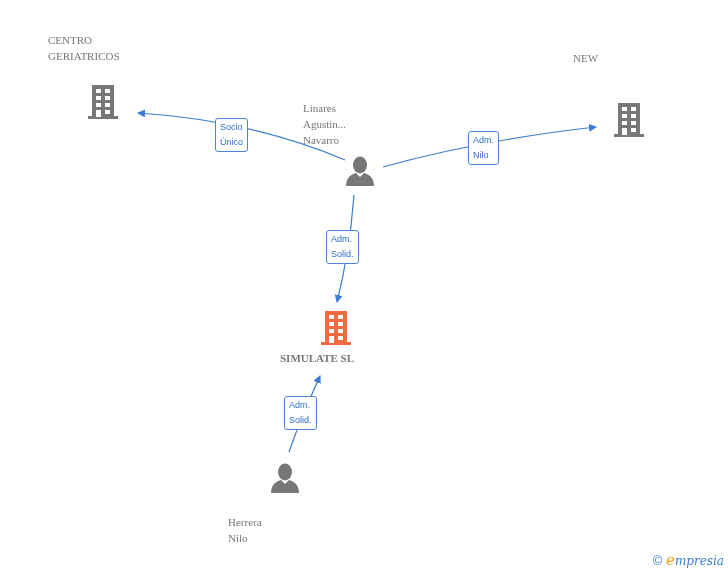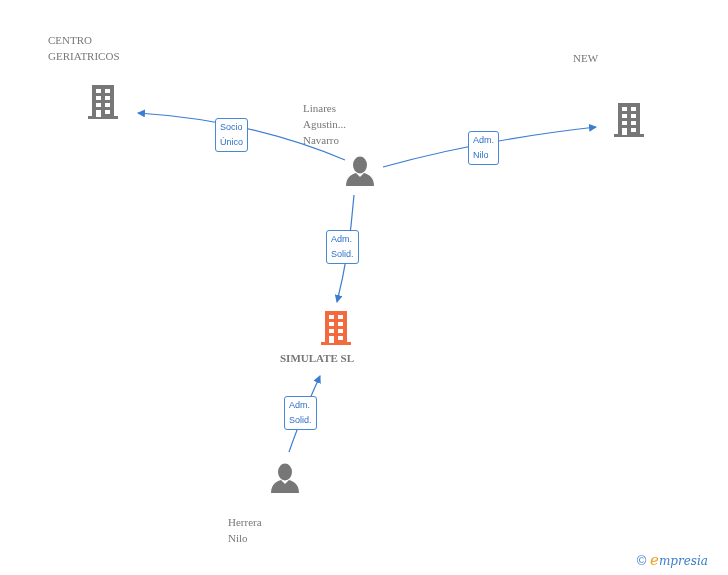--- a/index.html
+++ b/index.html
@@ -2,21 +2,21 @@
 <html><head>
 <meta charset="utf-8">
 <style>
   html, body { margin:0; padding:0; background:#ffffff; }
   body { width:728px; height:575px; position:relative; overflow:hidden; font-family:"Liberation Sans", sans-serif; }
   svg.edges { position:absolute; left:0; top:0; }
   .node-label { position:absolute; text-align:left; color:#777; font-size:11px; line-height:16px; white-space:nowrap;font-family:Liberation Serif, serif; }
   .node-label.main { color:#777; font-weight:bold; font-size:11px; }
   .icon { position:absolute; }
   .edge-label { position:absolute; background:#fff; border:1px solid #4a86d6; border-radius:3px; color:#2f6fc9; font-size:9px; line-height:15px; text-align:left; padding:1px 4px; }
-  .footer { position:absolute; right:20px; bottom:6px; font-size:13px; color:#3a7dd1; }
+  .footer { position:absolute; right:4px; bottom:6px; font-size:13px; color:#3a7dd1; }
   .footer .brand { color:#3a7dd1; font-family:"DejaVu Serif", serif; font-style:italic; font-size:12px; }
   .footer .e { color:#f0a020; font-family:"DejaVu Serif", serif; font-style:italic; font-size:15px; }
 </style>
 </head>
 <body>
 
 <svg class="edges" width="728" height="575">
   <defs>
     <marker id="arrow" markerWidth="8" markerHeight="8" refX="7" refY="4" orient="auto" markerUnits="userSpaceOnUse">
       <path d="M0,0 L8,4 L0,8 Z" fill="#3a7dd1"></path>

